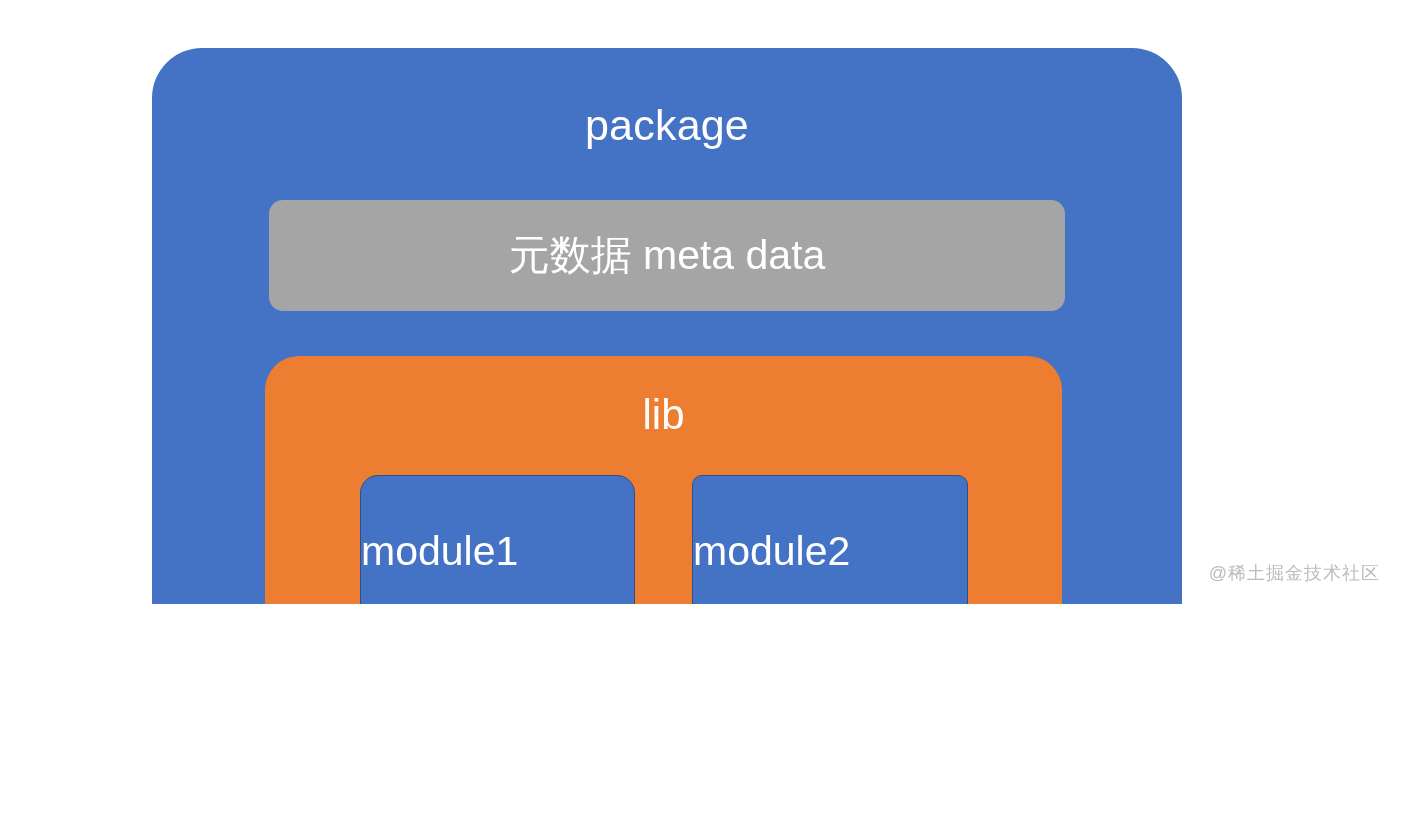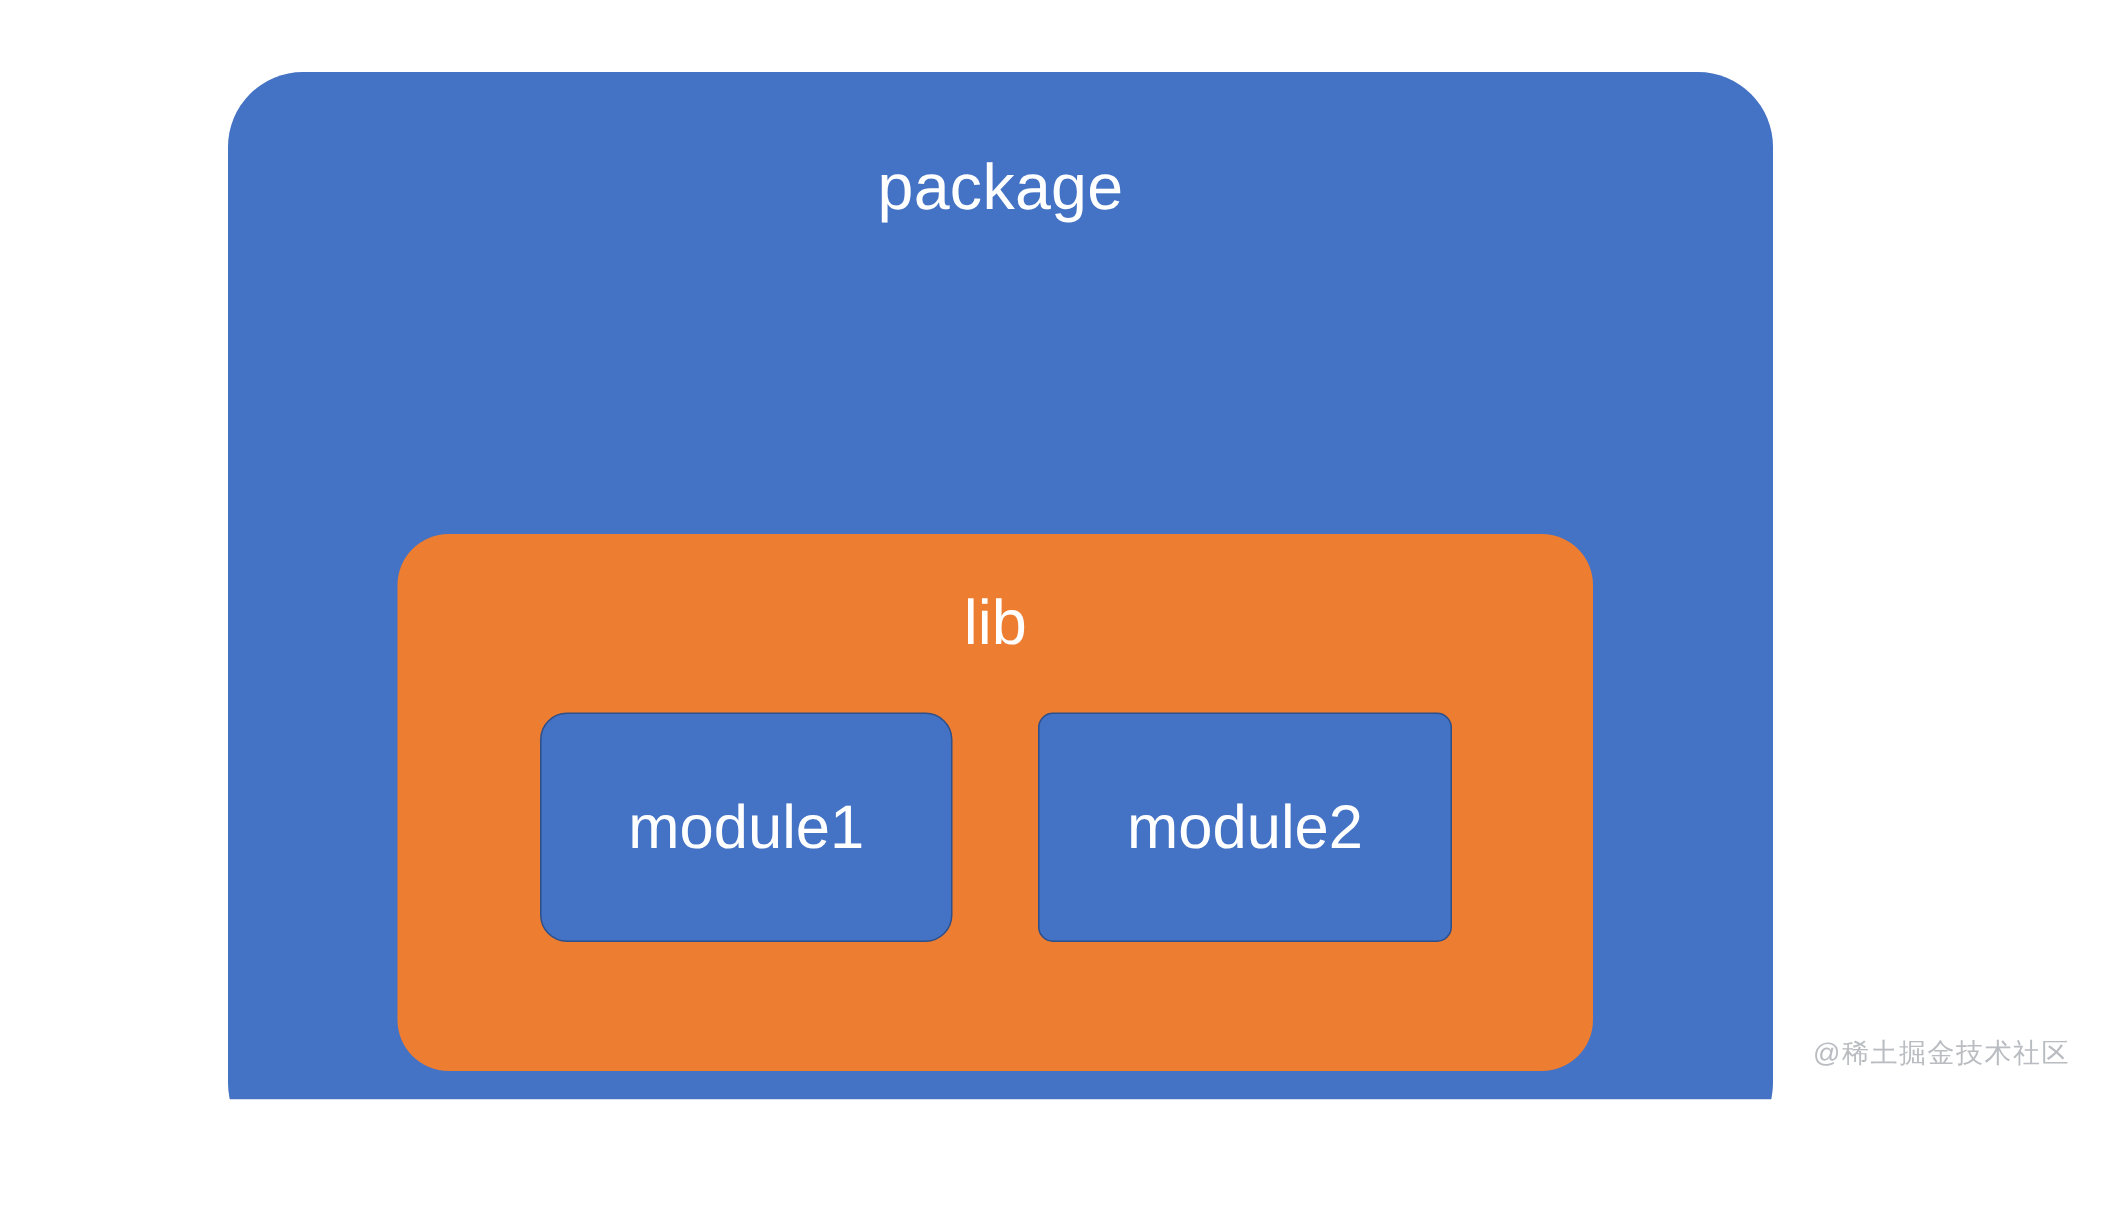--- a/index.html
+++ b/index.html
@@ -8,21 +8,21 @@
     padding: 0;
     background: #ffffff;
   }
   body {
     font-family: "Liberation Sans", "DejaVu Sans", sans-serif;
   }
 
   .canvas {
     position: relative;
     width: 1406px;
-    height: 733px;
+    height: 604px;
     background: #ffffff;
     overflow: hidden;
   }
 
   
   .package-box {
     position: absolute;
     left: 152px;
     top: 48px;
     width: 1030px;
@@ -105,21 +105,21 @@
 
   .module-box {
     position: absolute;
     top: 0;
     height: 153px;
     background: #4472c4;
     border: 1.5px solid #2d4f8a;
     border-radius: 18px;
     display: flex;
     align-items: center;
-    justify-content: center;
+    justify-content: flex-start;
     box-sizing: border-box;
   }
 
   .module-box.m1 {
     left: 95px;            
     width: 275px;          
   }
 
   .module-box.m2 {
     left: 427px;           
@@ -150,20 +150,23 @@
 </style>
 </head>
 <body>
 
 <div class="canvas">
 
   <div class="package-box">
 
     <div class="package-label">package</div>
 
+    <div class="metadata-box">
+      <span class="metadata-label">元数据 meta data</span>
+    </div>
 
     <div class="lib-box">
 
       <div class="lib-label">lib</div>
 
       <div class="modules-row">
 
         <div class="module-box m1">
           <span class="module-label">module1</span>
         </div>

